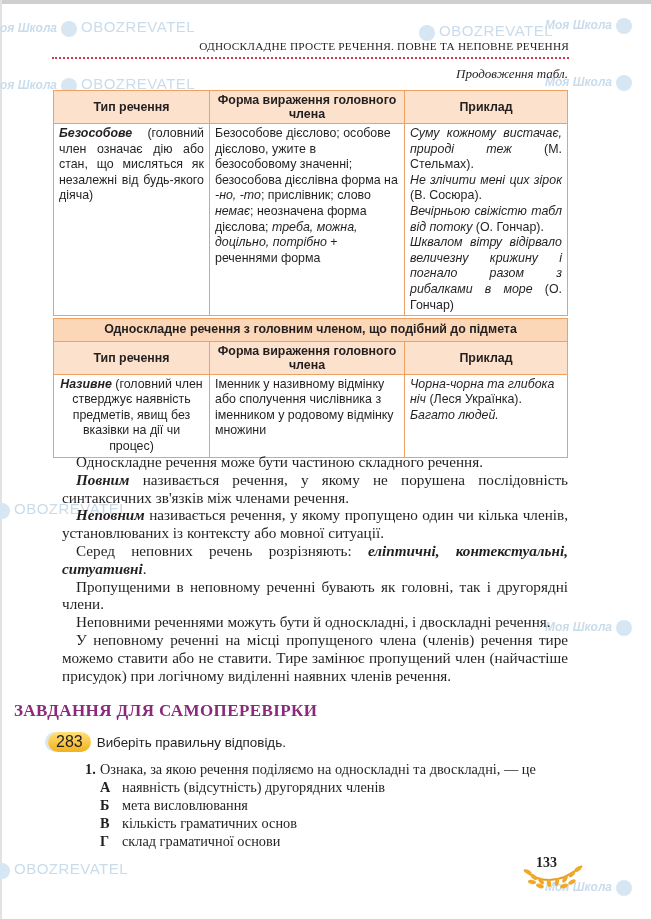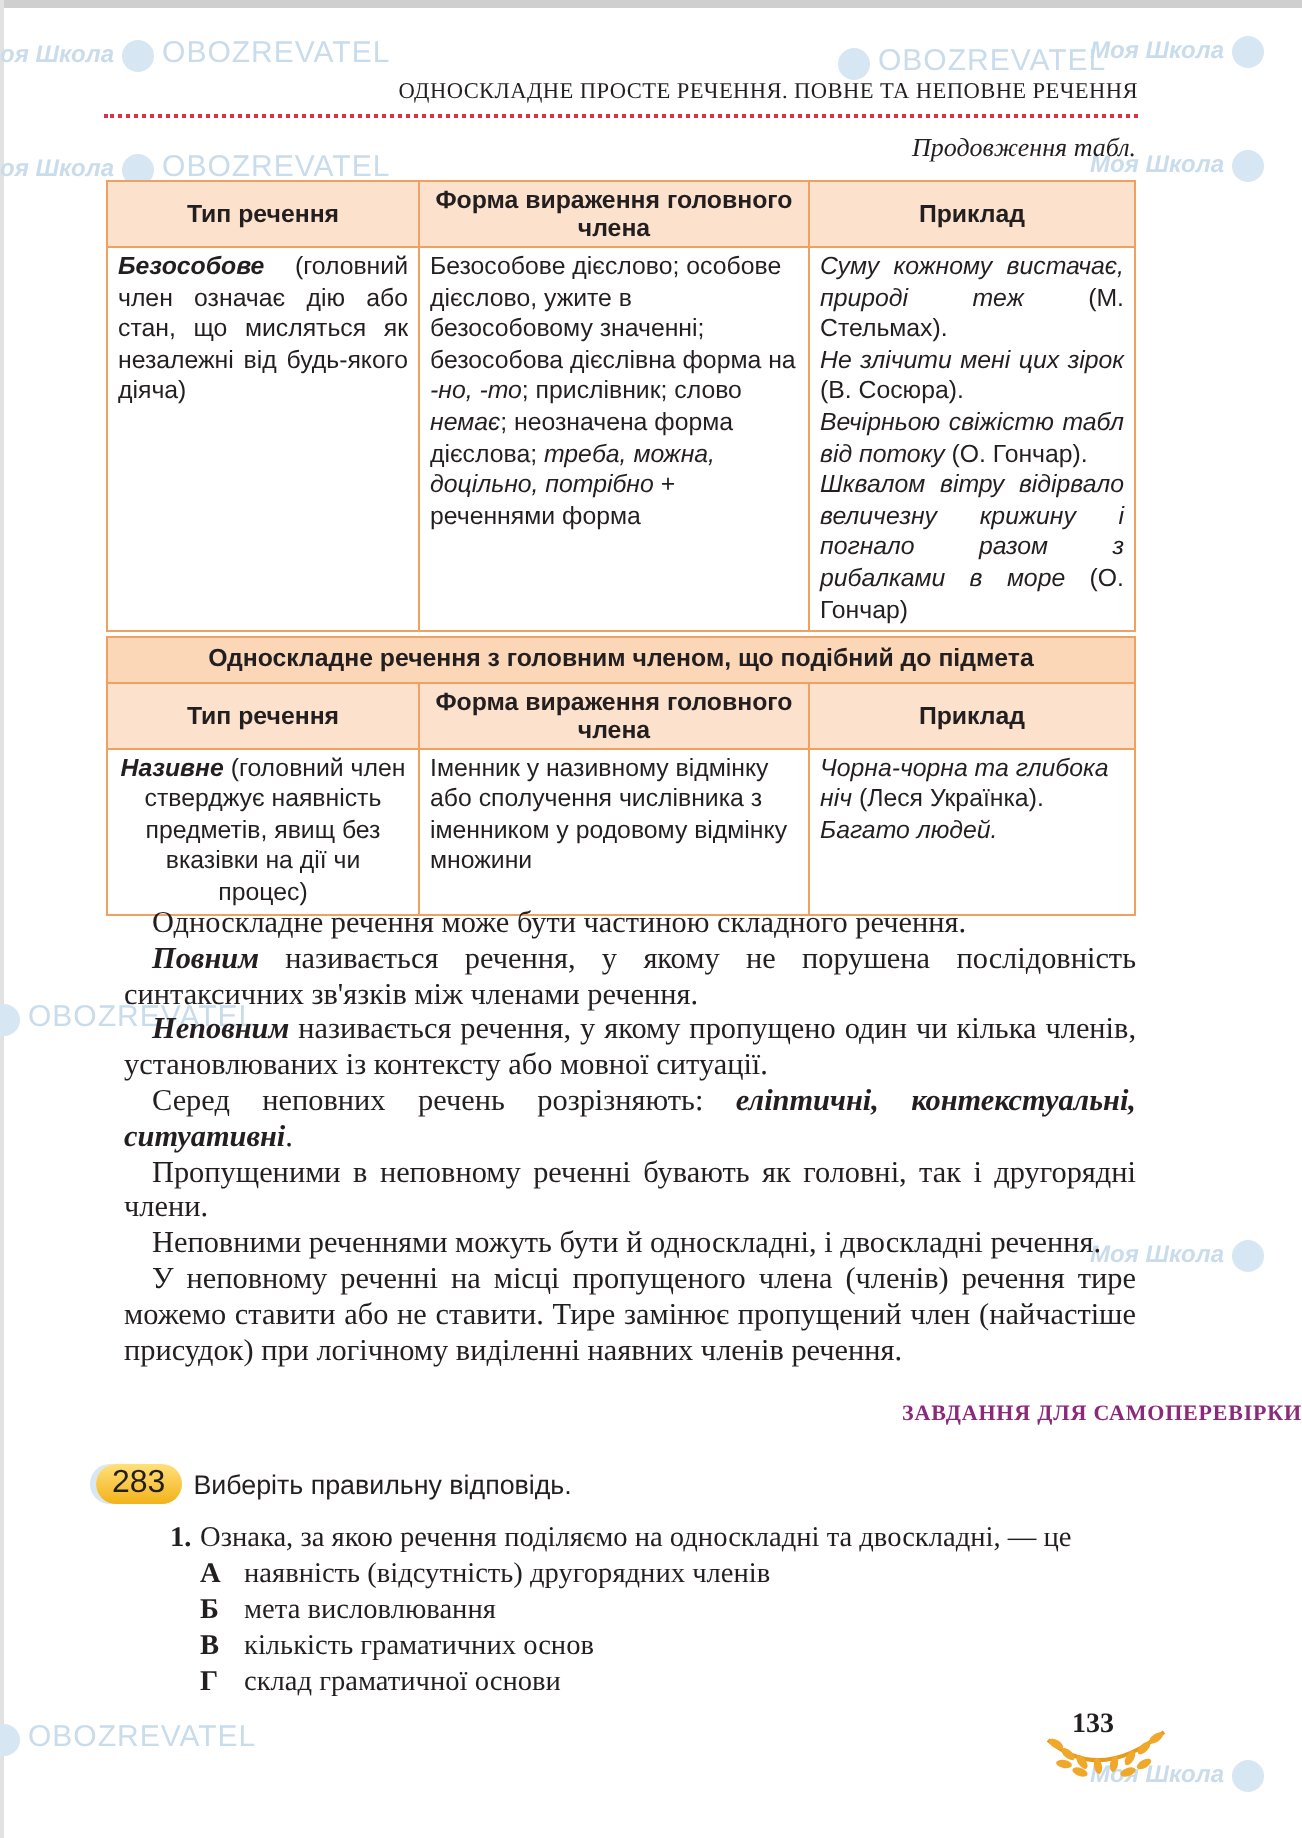--- a/index.html
+++ b/index.html
@@ -59,22 +59,22 @@
   .t2 { top: 318px; border-radius: 21px; }
 
   .body-text {
     position: absolute; left: 62px; width: 506px; z-index: 1;
     font-family: "Liberation Serif", serif; font-size: 15.2px; line-height: 17.8px;
     text-align: justify;
   }
   .body-text p { margin: 0; text-indent: 14px; }
 
   .section-title {
-    position: absolute; left: 14px; right: 0; top: 701px; text-align: right;
-    font-family: "Liberation Serif", serif; font-weight: bold; font-size: 11px;
+    position: absolute; left: 14px; right: 0; top: 701px; text-align: left;
+    font-family: "Liberation Serif", serif; font-weight: bold; font-size: 17px;
     color: #8b2a7a; letter-spacing: 0.4px; z-index: 1;
   }
   .task-row { position: absolute; left: 48px; top: 732px; display: flex; align-items: center; z-index: 1; }
   .task-badge {
     background: linear-gradient(#ffe07a, #f2b21a);
     border-radius: 11px; padding: 1px 8px 1px 8px;
     font-family: "Liberation Sans", sans-serif; font-weight: normal; font-size: 16px; color: #231f20;
     box-shadow: -3px 0 0 #d7e7f3;
   }
   .task-text { margin-left: 6px; font-family: "Liberation Sans", sans-serif; font-size: 13.4px; }

